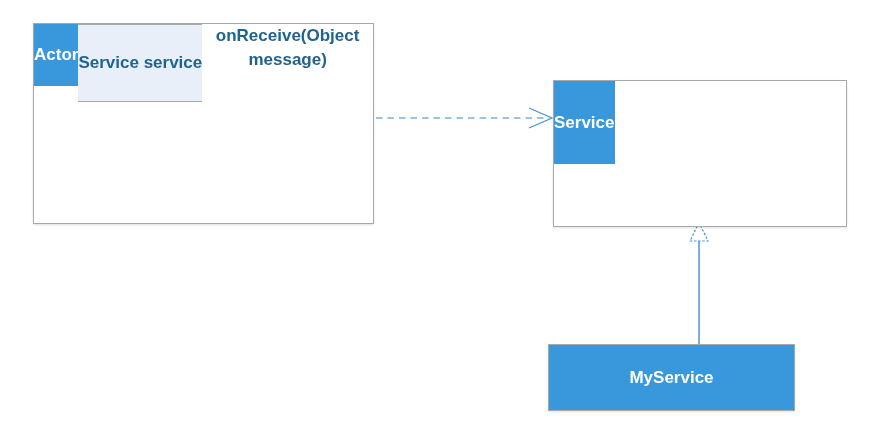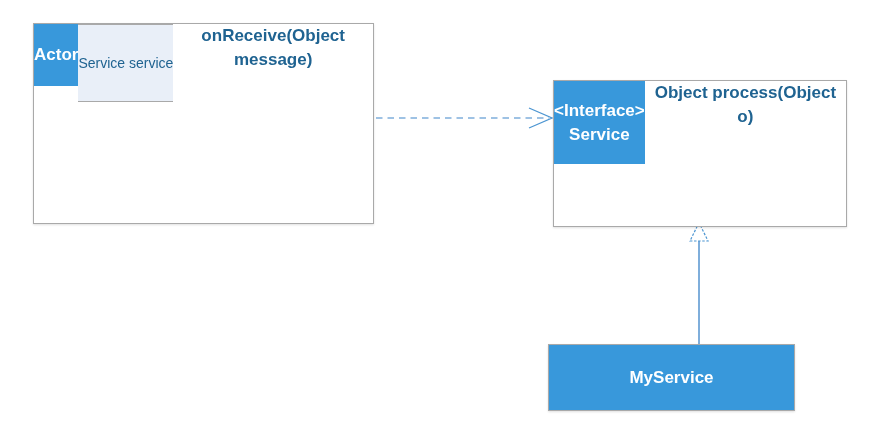--- a/index.html
+++ b/index.html
@@ -41,22 +41,22 @@
     flex-direction: column;
     align-items: center;
     justify-content: center;
     text-align: center;
   }
   .uml-fields {
     background: var(--panel-light, #E9EFF8);
     border-top: 1px solid var(--border-gray, #A9A9A9);
     border-bottom: 1px solid var(--border-gray, #A9A9A9);
     color: var(--text-blue, #1F6391);
-    font-weight: 400;
-    font-size: 14px;
+    font-weight: 700;
+    font-size: 17px;
     line-height: 24px;
     display: flex;
     flex-direction: column;
     align-items: center;
     justify-content: center;
     text-align: center;
   }
   .uml-methods {
     background: #ffffff;
     color: var(--text-blue, #1F6391);
@@ -127,25 +127,21 @@
     <div class="uml-fields">
       <div>Service service</div>
     </div>
     <div class="uml-methods">
       <div>onReceive(Object message)</div>
     </div>
   </div>
 
   <div class="uml-class service-class">
     <div class="uml-header">
-      <div>&lt;Interface&gt;</div>
       <div>Service</div>
-    </div>
-    <div class="uml-methods">
-      <div>Object process(Object o)</div>
     </div>
   </div>
 
   <div class="uml-class myservice-class">
     <div class="uml-header">MyService</div>
   </div>
 
 </div>
 
 </body></html>

